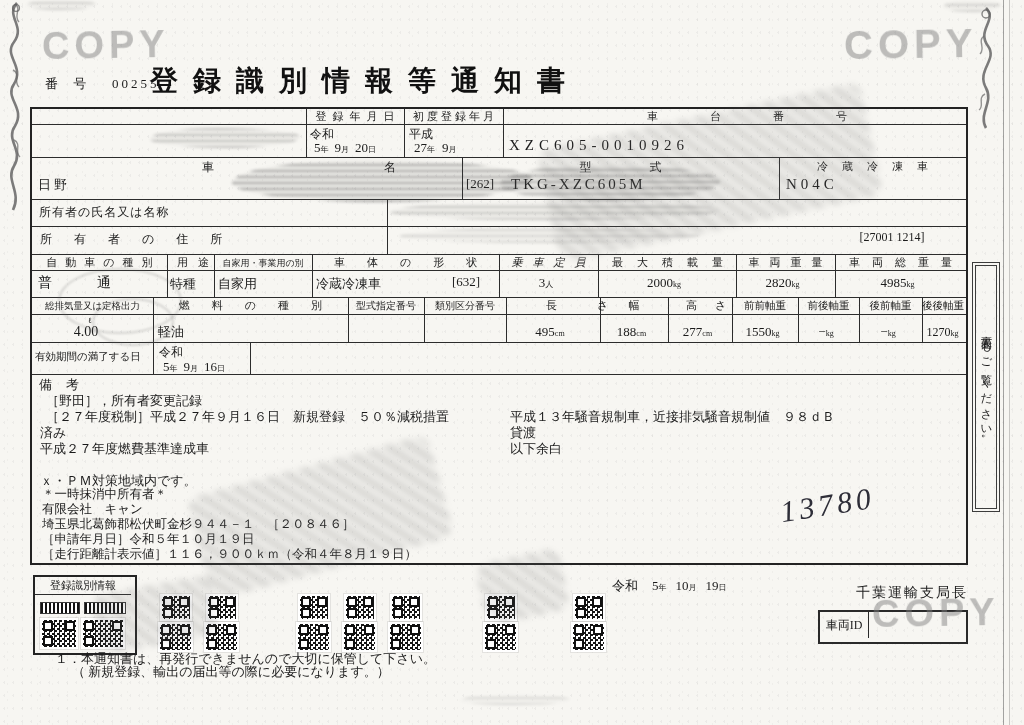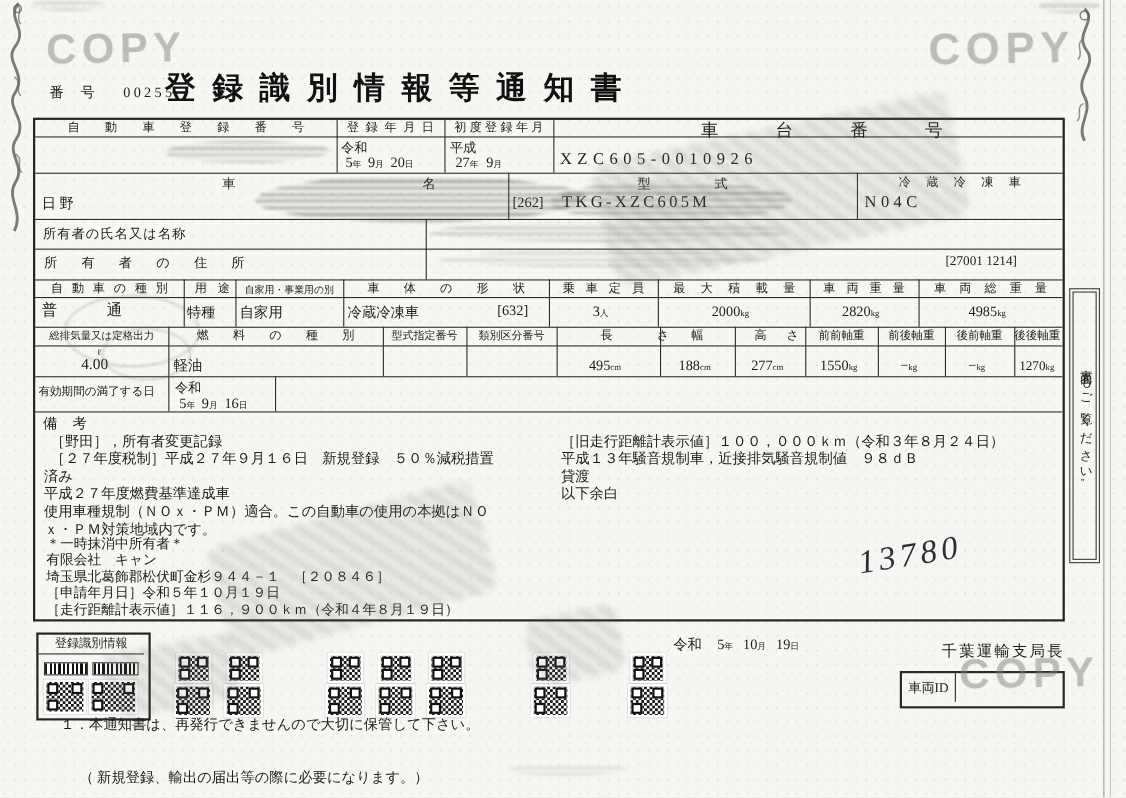--- a/index.html
+++ b/index.html
@@ -95,24 +95,23 @@
     <div class="vl" style="left:474px;top:188px;height:45px;"></div>
     <div class="vl" style="left:568px;top:188px;height:45px;"></div>
     <div class="vl" style="left:636px;top:188px;height:45px;"></div>
     <div class="vl" style="left:700px;top:188px;height:45px;"></div>
     <div class="vl" style="left:766px;top:188px;height:45px;"></div>
     <div class="vl" style="left:827px;top:188px;height:45px;"></div>
     <div class="vl" style="left:890px;top:188px;height:45px;"></div>
     <div class="vl" style="left:121px;top:233px;height:32px;"></div>
     <div class="vl" style="left:218px;top:233px;height:32px;"></div>
 
-    <div class="c ctr" style="left:0;top:1px;width:274px;font-size:11px;letter-spacing:23px;text-indent:23px;">自動車登録番号</div>
     <div class="c ctr" style="left:274px;top:1px;width:98px;font-size:11px;letter-spacing:6px;text-indent:6px;">登録年月日</div>
     <div class="c ctr" style="left:372px;top:1px;width:99px;font-size:11px;letter-spacing:3px;text-indent:3px;">初度登録年月</div>
-    <div class="c ctr" style="left:471px;top:1px;width:488px;font-size:16px;letter-spacing:52px;text-indent:52px;text-align:center;">車台番号</div>
+    <div class="c ctr" style="left:471px;top:1px;width:488px;font-size:11px;letter-spacing:52px;text-indent:52px;text-align:center;">車台番号</div>
 
     <div class="c" style="left:278px;top:18px;">令和</div>
     <div class="c" style="left:282px;top:31px;">
       <span class="num">5</span><span class="u">年</span>
       <span class="num" style="margin-left:3px;">9</span><span class="u">月</span>
       <span class="num" style="margin-left:3px;">20</span><span class="u">日</span>
     </div>
     <div class="c" style="left:377px;top:18px;">平成</div>
     <div class="c" style="left:382px;top:31px;">
       <span class="num">27</span><span class="u">年</span>
@@ -129,21 +128,21 @@
     <div class="c" style="left:754px;top:66px;font-size:15px;letter-spacing:4px;">N04C</div>
 
     <div class="c" style="left:7px;top:96px;font-size:12px;letter-spacing:1px;">所有者の氏名又は名称</div>
     <div class="c" style="left:8px;top:123px;font-size:12px;letter-spacing:22px;">所有者の住所</div>
     <div class="c rt" style="left:790px;top:121px;width:140px;font-size:12px;">[27001 1214]</div>
 
     <div class="c ctr" style="left:0;top:147px;width:135px;font-size:11px;letter-spacing:8px;text-indent:8px;">自動車の種別</div>
     <div class="c ctr" style="left:135px;top:147px;width:47px;font-size:11px;letter-spacing:10px;text-indent:10px;">用途</div>
     <div class="c ctr" style="left:182px;top:149px;width:98px;font-size:9px;">自家用・事業用の別</div>
     <div class="c ctr" style="left:280px;top:147px;width:187px;font-size:11px;letter-spacing:22px;text-indent:22px;">車体の形状</div>
-    <div class="c ctr" style="left:467px;top:147px;width:99px;font-size:11px;letter-spacing:10px;text-indent:10px;">乗車定員</div>
+    <div class="c ctr" style="left:467px;top:147px;width:99px;font-size:11px;letter-spacing:10px;text-indent:10px;font-style:italic;">乗車定員</div>
     <div class="c ctr" style="left:566px;top:147px;width:138px;font-size:11px;letter-spacing:14px;text-indent:14px;">最大積載量</div>
     <div class="c ctr" style="left:704px;top:147px;width:99px;font-size:11px;letter-spacing:10px;text-indent:10px;">車両重量</div>
     <div class="c ctr" style="left:803px;top:147px;width:131px;font-size:11px;letter-spacing:12px;text-indent:12px;">車両総重量</div>
 
     <div class="c" style="left:6px;top:166px;font-size:14px;letter-spacing:45px;">普通</div>
     <div class="c" style="left:138px;top:167px;font-size:13px;">特種</div>
     <div class="c" style="left:186px;top:167px;font-size:13px;">自家用</div>
     <div class="c" style="left:284px;top:167px;font-size:13px;">冷蔵冷凍車</div>
     <div class="c" style="left:420px;top:165px;font-size:13px;">[632]</div>
     <div class="c rt" style="left:467px;top:166px;width:94px;"><span class="num">3</span><span class="u">人</span></div>
@@ -180,23 +179,21 @@
       <span class="num">5</span><span class="u">年</span>
       <span class="num" style="margin-left:3px;">9</span><span class="u">月</span>
       <span class="num" style="margin-left:3px;">16</span><span class="u">日</span>
     </div>
 
     <div class="c" style="left:7px;top:268px;font-size:13px;letter-spacing:14px;">備考</div>
     <div class="c" style="left:14px;top:284px;font-size:13px;">［野田］，所有者変更記録</div>
     <div class="c" style="left:14px;top:300px;font-size:13px;">［２７年度税制］平成２７年９月１６日　新規登録　５０％減税措置</div>
     <div class="c" style="left:8px;top:316px;font-size:13px;">済み</div>
     <div class="c" style="left:8px;top:332px;font-size:13px;">平成２７年度燃費基準達成車</div>
-    <div class="c" style="left:8px;top:348px;font-size:13px;">使用車種規制（ＮＯｘ・ＰＭ）適合。この自動車の使用の本拠はＮＯ</div>
     <div class="c" style="left:8px;top:364px;font-size:13px;">ｘ・ＰＭ対策地域内です。</div>
-    <div class="c" style="left:478px;top:284px;font-size:13px;">［旧走行距離計表示値］１００，０００ｋｍ（令和３年８月２４日）</div>
     <div class="c" style="left:478px;top:300px;font-size:13px;">平成１３年騒音規制車，近接排気騒音規制値　９８ｄＢ</div>
     <div class="c" style="left:478px;top:316px;font-size:13px;">貸渡</div>
     <div class="c" style="left:478px;top:332px;font-size:13px;">以下余白</div>
     <div class="c" style="left:10px;top:378px;font-size:12.5px;">＊一時抹消中所有者＊</div>
     <div class="c" style="left:10px;top:393px;font-size:12.5px;">有限会社　キャン</div>
     <div class="c" style="left:10px;top:408px;font-size:12.5px;">埼玉県北葛飾郡松伏町金杉９４４－１　［２０８４６］</div>
     <div class="c" style="left:10px;top:423px;font-size:12.5px;">［申請年月日］令和５年１０月１９日</div>
     <div class="c" style="left:10px;top:438px;font-size:12.5px;">［走行距離計表示値］１１６，９００ｋｍ（令和４年８月１９日）</div>
     <div class="c" style="left:748px;top:378px;font-size:30px;font-style:italic;color:#2e2e38;transform:rotate(-9deg);letter-spacing:4px;">13780</div>
   </div>
@@ -267,21 +264,21 @@
     <span class="num">5</span><span class="u">年</span>
     <span class="num" style="margin-left:6px;">10</span><span class="u">月</span>
     <span class="num" style="margin-left:6px;">19</span><span class="u">日</span>
   </div>
   <div class="c" style="left:856px;top:585px;font-size:14px;letter-spacing:2px;">千葉運輸支局長</div>
   <div style="position:absolute;left:818px;top:610px;width:146px;height:30px;border:2px solid #2a2a2a;">
     <div class="c ctr" style="left:0;top:0;width:48px;height:26px;line-height:26px;border-right:1px solid #2a2a2a;font-size:12px;">車両ID</div>
   </div>
 
   <div class="c" style="left:55px;top:651px;font-size:13px;">１．本通知書は、再発行できませんので大切に保管して下さい。</div>
-  <div class="c" style="left:72px;top:699px;font-size:13px;">（ 新規登録、輸出の届出等の際に必要になります。）</div>
+  <div class="c" style="left:72px;top:664px;font-size:13px;">（ 新規登録、輸出の届出等の際に必要になります。）</div>
 
   <div class="smudge" style="left:150px;top:128px;width:150px;height:20px;opacity:.55;"></div>
   <div class="smudge" style="left:232px;top:160px;width:300px;height:42px;opacity:.8;"></div>
   <div class="smudge" style="left:500px;top:165px;width:220px;height:36px;opacity:.7;"></div>
   <div class="smudge" style="left:390px;top:202px;width:330px;height:18px;opacity:.5;"></div>
   <div class="smudge" style="left:400px;top:228px;width:300px;height:15px;opacity:.35;"></div>
   <div class="smudge" style="left:26px;top:0;width:70px;height:10px;opacity:.4;"></div>
   <div class="smudge" style="left:944px;top:0;width:56px;height:12px;opacity:.4;"></div>
   <div class="smudge" style="left:460px;top:695px;width:110px;height:10px;opacity:.3;"></div>
   <div class="ring" style="left:58px;top:268px;width:120px;height:62px;"></div>

